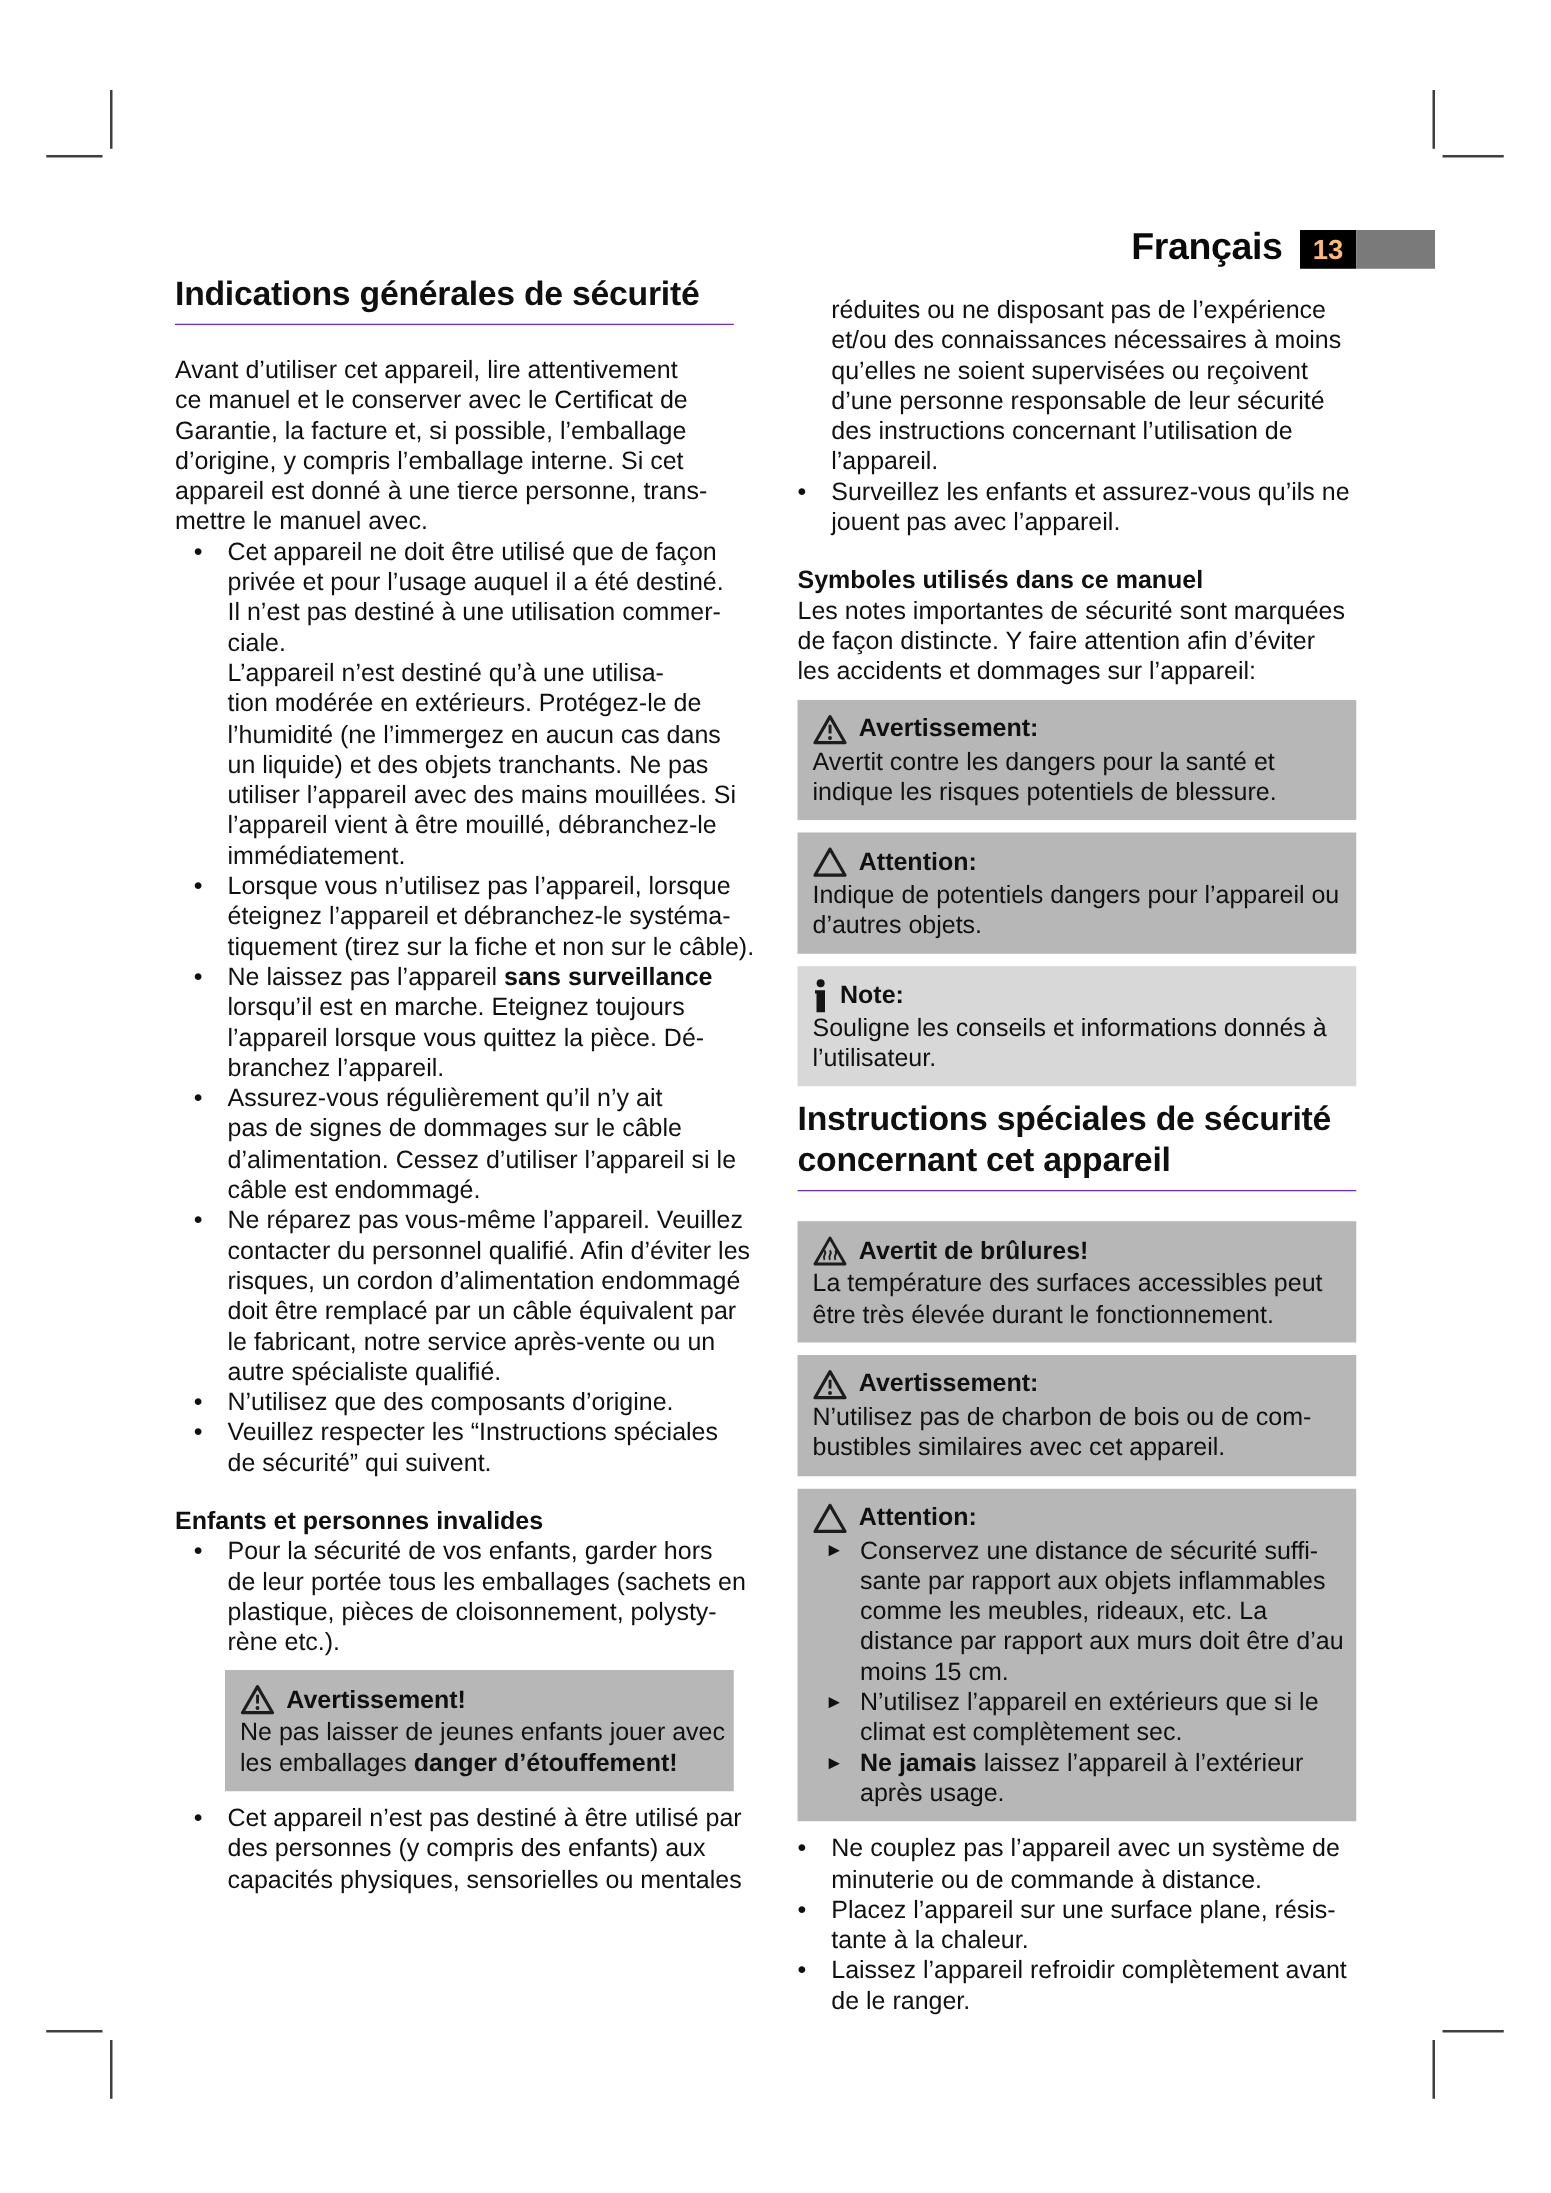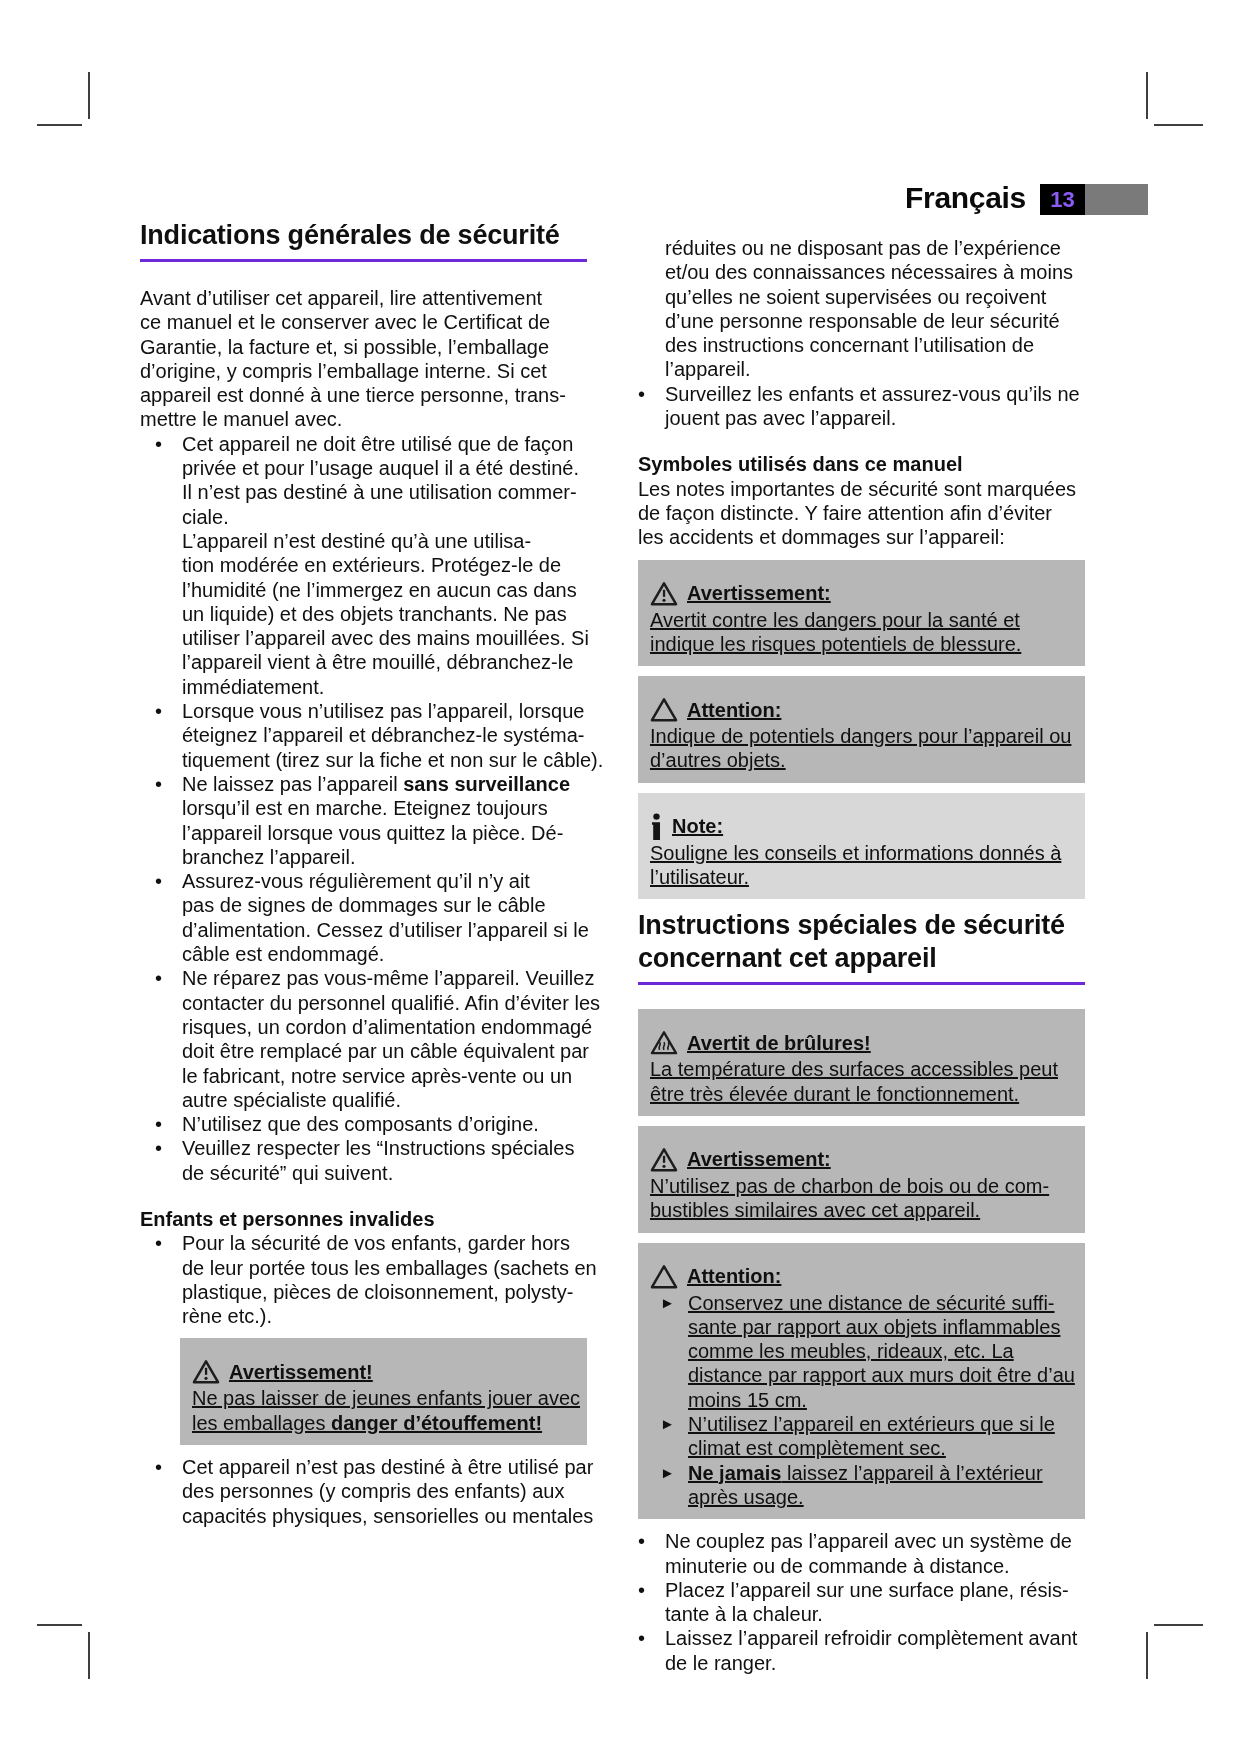--- a/index.html
+++ b/index.html
@@ -10,48 +10,48 @@
   
   .crop { position:absolute; background:#3f3f3f; }
 
   
   .header-lang {
     position:absolute; top:181px; left:790px; width:236px; text-align:right;
     font-size:30px; font-weight:bold; line-height:33px; letter-spacing:-0.3px; color:#0a0a0a;
   }
   .pagenum-box {
     position:absolute; left:1040px; top:184px; width:45px; height:31px;
-    background:#000000; color:#8b5cf6; font-size:22px; font-weight:bold;
+    background:#000000; color:#fdba74; font-size:22px; font-weight:bold;
     display:flex; align-items:center; justify-content:center;
   }
   .pagenum-bar { position:absolute; left:1085px; top:184px; width:63px; height:31px; background:#7a7a7a; }
 
   
   .col { position:absolute; width:447px; font-size:20px; line-height:24.3px; }
   .col-left  { left:140px; top:219px; }
   .col-right { left:638px; top:236px; }
   .line { white-space:nowrap; }
 
   .h1 {
     font-size:27px; font-weight:bold; line-height:33px; letter-spacing:-0.2px;
-    border-bottom:3px solid #6d28d9; padding-bottom:7px; margin:0 0 24px 0;
+    border-bottom:1px solid #6d28d9; padding-bottom:7px; margin:0 0 24px 0;
   }
   .h2 { font-size:20px; font-weight:bold; margin:22px 0 0 0; }
   .p { margin:0; }
   .col-right .p.indent { padding-left:27px; }
 
   .bullets { margin:0; }
   .bullet-item { position:relative; }
   .col-left  .bullet-item { padding-left:42px; }
   .col-right .bullet-item { padding-left:27px; }
   .marker { position:absolute; top:0; }
   .col-left  .marker { left:15px; }
   .col-right .marker { left:0; }
 
-  .box { margin:10px 0; padding:20px 12px 10px 12px;text-decoration:underline; }
+  .box { margin:10px 0; padding:10px 12px 10px 12px; }
   .box.medium { background:#b7b7b7; }
   .box.light  { background:#d8d8d8; }
   .col-left .box.indent { margin-left:40px; }
   .box-title { font-weight:bold; display:flex; align-items:center; gap:9px; min-height:27px; margin-bottom:1px; }
   .box-icon { display:inline-flex; align-items:center; }
   .box-icon svg { display:block; }
 
   .arrow-item { position:relative; padding-left:38px; }
   .arrow-marker { position:absolute; left:10px; top:0px; font-size:15px; line-height:24.3px; }
 </style>

